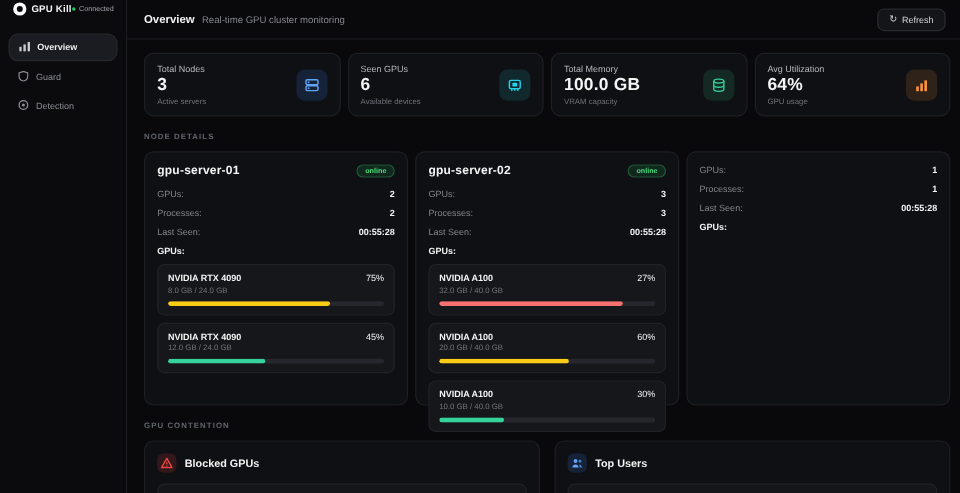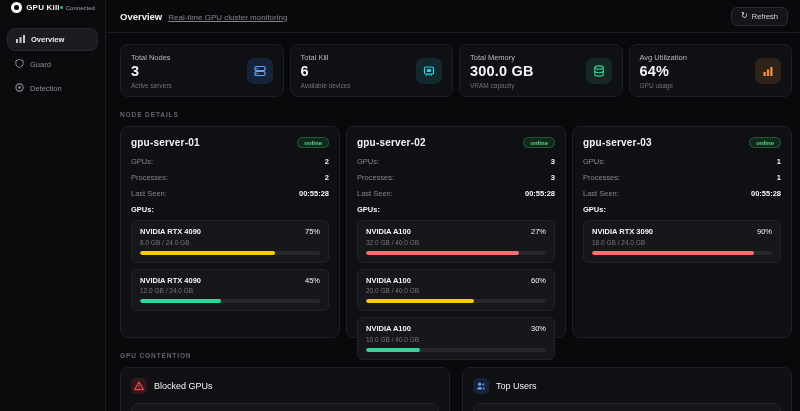--- a/index.html
+++ b/index.html
@@ -22,21 +22,21 @@
   .conn-dot { width:3.5px; height:3.5px; border-radius:50%; background:#22c55e; }
   .nav { padding:6px 7px; display:flex; flex-direction:column; gap:3px; }
   .nav-item { display:flex; align-items:center; gap:6px; padding:5px 8px; border-radius:8px; color:#8b8d93; font-size:7.5px; cursor:pointer; }
   .nav-item.active { background:#1b1c21; color:#ececee; font-weight:bold; border:1px solid #26272c; }
   .nav-item svg { flex:0 0 auto; }
   
   .main { flex:1; display:flex; flex-direction:column; min-width:0; }
   .topbar { height:33px; border-bottom:1px solid #1b1c20; display:flex; align-items:center; justify-content:space-between; padding:0 12px 0 14px; }
   .title-group { display:flex; align-items:baseline; gap:6px; }
   .page-title { font-size:9.5px; font-weight:bold; }
-  .page-subtitle { font-size:8px; color:#84868d;text-decoration:underline; }
+  .page-subtitle { font-size:8px; color:#84868d; }
   .refresh-btn { display:flex; align-items:center; gap:4px; background:#141518; border:1px solid #2a2b31; color:#d4d4d8; font-size:7.5px; padding:4px 9px; border-radius:6px; cursor:pointer; font-family:inherit; }
   .refresh-icn { font-size:8px; line-height:1; color:#d4d4d8; }
   .content { flex:1; padding:11px 8px 0 14px; overflow:hidden; }
   
   .stats { display:grid; grid-template-columns:repeat(4,1fr); gap:6px; }
   .stat-card { background:#0f1013; border:1px solid #1e1f24; border-radius:8px; padding:9px 10px 8px; display:flex; justify-content:space-between; align-items:center; height:53px; }
   .stat-label { font-size:7.5px; color:#b6b8bd; margin-bottom:2px; }
   .stat-value { font-size:14.5px; font-weight:bold; line-height:1.1; letter-spacing:.2px; }
   .stat-sub { font-size:6.5px; color:#6f7278; margin-top:2px; }
   .stat-icon-box { width:26px; height:26px; border-radius:7px; display:flex; align-items:center; justify-content:center; }
@@ -63,21 +63,21 @@
   .gpu-mem { font-size:6.5px; color:#72757c; margin:2.5px 0 5px; }
   .bar-track { height:4px; background:#26272c; border-radius:2px; overflow:hidden; }
   .bar-fill { height:100%; border-radius:2px; }
   
   .bottom-grid { display:grid; grid-template-columns:1fr 1fr; gap:12px; }
   .panel { background:#0f1013; border:1px solid #1e1f24; border-radius:8px; padding:10px; }
   .panel-head { display:flex; align-items:center; gap:7px; margin-bottom:9px; }
   .panel-icon-box { width:16px; height:16px; border-radius:5px; display:flex; align-items:center; justify-content:center; }
   .pib-red { background:rgba(239,68,68,.16); }
   .pib-blue { background:rgba(59,130,246,.16); }
-  .panel-title { font-size:9px; font-weight:normal; }
+  .panel-title { font-size:9px; font-weight:bold; }
   .panel-row { background:#15161a; border:1px solid #212228; border-radius:6px; padding:7px 9px; display:flex; align-items:center; justify-content:space-between; }
 </style>
 </head>
 <body>
 
 <aside class="sidebar">
   <div class="logo-row">
     <div class="logo">
       <span class="logo-badge"></span>
       <span class="logo-text">GPU Kill</span>
@@ -143,38 +143,38 @@
           <svg width="12" height="12" viewBox="0 0 12 12">
               <rect x="1" y="1.5" width="10" height="4" rx="1.2" fill="none" stroke="#60a5fa" stroke-width="1.2"></rect>
               <rect x="1" y="6.5" width="10" height="4" rx="1.2" fill="none" stroke="#60a5fa" stroke-width="1.2"></rect>
               <circle cx="3.2" cy="3.5" r=".8" fill="#60a5fa"></circle>
               <circle cx="3.2" cy="8.5" r=".8" fill="#60a5fa"></circle>
             </svg>
         </div>
       </div>
       <div class="stat-card">
         <div>
-          <div class="stat-label">Total Kill</div>
+          <div class="stat-label">Seen GPUs</div>
           <div class="stat-value">6</div>
           <div class="stat-sub">Available devices</div>
         </div>
         <div class="stat-icon-box ib-cyan">
           <svg width="12" height="12" viewBox="0 0 12 12">
               <rect x="1.5" y="2" width="9" height="7" rx="1.2" fill="none" stroke="#22d3ee" stroke-width="1.2"></rect>
               <rect x="4" y="4" width="4" height="3" rx=".6" fill="#22d3ee"></rect>
               <line x1="3.5" y1="9" x2="3.5" y2="10.8" stroke="#22d3ee" stroke-width="1"></line>
               <line x1="6" y1="9" x2="6" y2="10.8" stroke="#22d3ee" stroke-width="1"></line>
               <line x1="8.5" y1="9" x2="8.5" y2="10.8" stroke="#22d3ee" stroke-width="1"></line>
             </svg>
         </div>
       </div>
       <div class="stat-card">
         <div>
           <div class="stat-label">Total Memory</div>
-          <div class="stat-value">300.0 GB</div>
+          <div class="stat-value">100.0 GB</div>
           <div class="stat-sub">VRAM capacity</div>
         </div>
         <div class="stat-icon-box ib-green">
           <svg width="12" height="12" viewBox="0 0 12 12">
               <ellipse cx="6" cy="2.6" rx="4.2" ry="1.7" fill="none" stroke="#34d399" stroke-width="1.1"></ellipse>
               <path d="M1.8 2.6v6.8c0 .95 1.9 1.7 4.2 1.7s4.2-.75 4.2-1.7V2.6" fill="none" stroke="#34d399" stroke-width="1.1"></path>
               <path d="M1.8 6c0 .95 1.9 1.7 4.2 1.7S10.2 6.95 10.2 6" fill="none" stroke="#34d399" stroke-width="1.1"></path>
             </svg>
         </div>
       </div>
@@ -284,48 +284,34 @@
               <span class="gpu-util">30%</span>
             </div>
           <div class="gpu-mem">10.0 GB / 40.0 GB</div>
           <div class="bar-track">
               <div class="bar-fill" style="width: 30%; background: rgb(52, 211, 153);"></div>
             </div>
         </div>
       </div>
 
       <div class="node-card">
-        <div class="node-head">
-          <span class="node-name">gpu-server-03</span>
-          <span class="online-badge">online</span>
-        </div>
         <div class="info-row">
             <span class="info-label">GPUs:</span>
             <span class="info-value">1</span>
           </div>
         <div class="info-row">
             <span class="info-label">Processes:</span>
             <span class="info-value">1</span>
           </div>
         <div class="info-row">
             <span class="info-label">Last Seen:</span>
             <span class="info-value">00:55:28</span>
           </div>
         <div class="gpus-label">GPUs:</div>
 
-        <div class="gpu-row">
-          <div class="gpu-top">
-              <span class="gpu-name">NVIDIA RTX 3090</span>
-              <span class="gpu-util">90%</span>
-            </div>
-          <div class="gpu-mem">18.0 GB / 24.0 GB</div>
-          <div class="bar-track">
-              <div class="bar-fill" style="width: 90%; background: rgb(248, 113, 113);"></div>
-            </div>
-        </div>
       </div>
     </div>
 
     <div class="section-label">GPU CONTENTION</div>
 
     <div class="bottom-grid">
       <div class="panel">
         <div class="panel-head">
           <span class="panel-icon-box pib-red">
             <svg width="10" height="10" viewBox="0 0 10 10">

